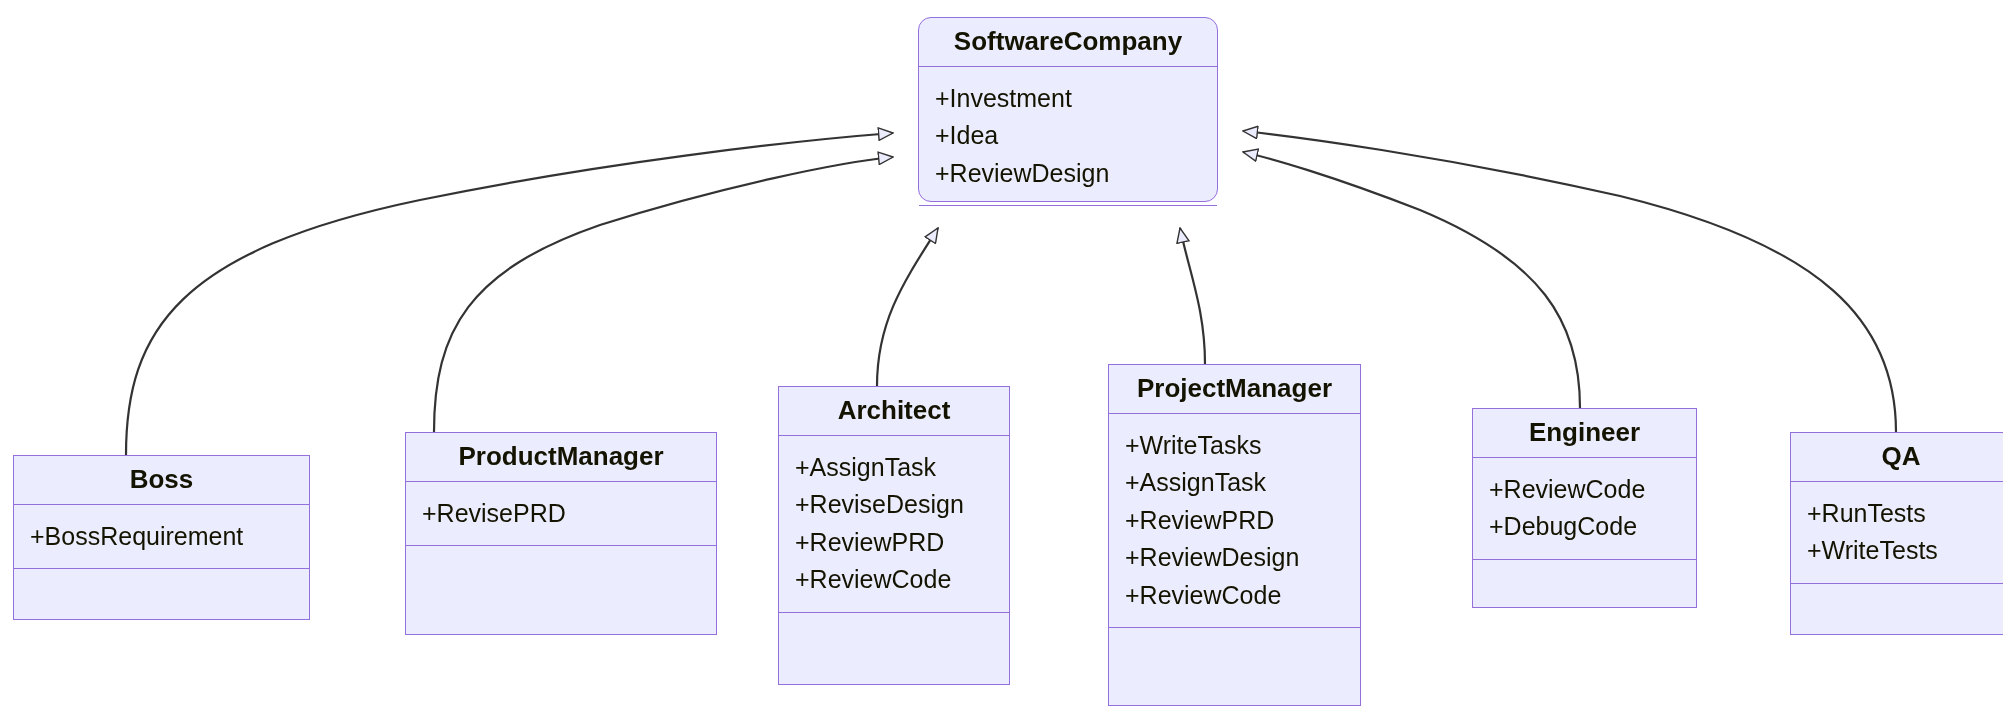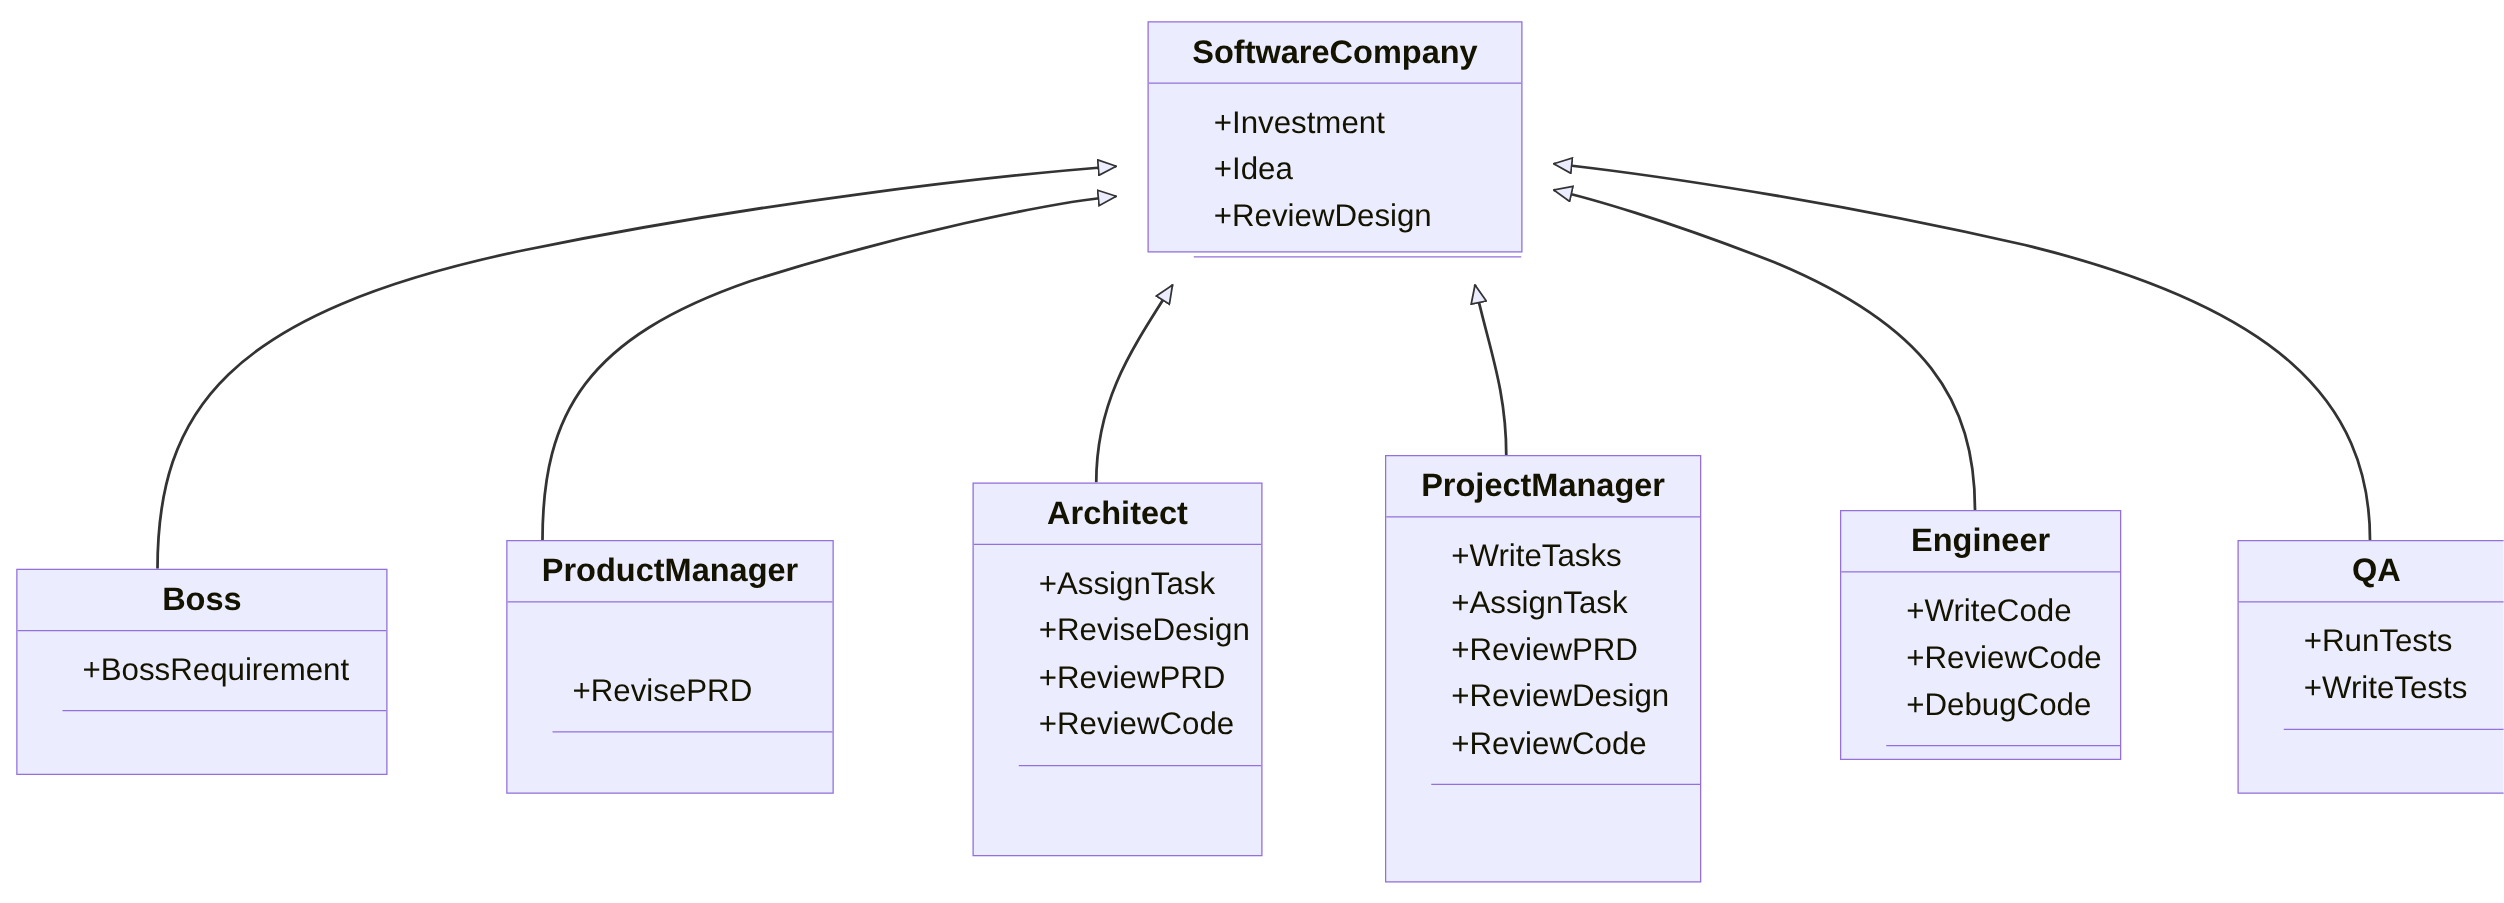--- a/index.html
+++ b/index.html
@@ -41,21 +41,20 @@
     border-bottom: 1.6px solid #9370db;
     line-height: 1.1;
     white-space: nowrap;
   }
   .cls-members {
     padding: 14px 14px 14px 16px;
     border-bottom: 1.6px solid #9370db;
     display: flex;
     flex-direction: column;
     gap: 2px;
-    margin-left: 36px;
   }
   .member {
     font-size: 25px;
     color: #131300;
     line-height: 1.42;
     white-space: nowrap;
   }
   .cls-methods {
     min-height: 20px;
     flex: 1 1 auto;
@@ -79,39 +78,39 @@
 
     <path d="M 877 386 C 877 320 905 280 938 228" fill="none" stroke="#333333" stroke-width="2.2" marker-end="url(#gen-arrow)"></path>
 
     <path d="M 1205 364 C 1205 310 1190 275 1180 228" fill="none" stroke="#333333" stroke-width="2.2" marker-end="url(#gen-arrow)"></path>
 
     <path d="M 1580 408 C 1580 320 1540 260 1420 210 C 1330 175 1270 158 1243 152" fill="none" stroke="#333333" stroke-width="2.2" marker-end="url(#gen-arrow)"></path>
 
     <path d="M 1896 432 C 1896 320 1820 245 1620 196 C 1440 155 1290 136 1243 131" fill="none" stroke="#333333" stroke-width="2.2" marker-end="url(#gen-arrow)"></path>
   </svg>
 
-  <div class="uml-class" style="left:918px; top:17px; width:300px; height:185px;">
+  <div class="uml-class" style="left:918px; top:17px; width:300px; height:185px;border-radius:13px;">
     <div class="cls-title">SoftwareCompany</div>
     <div class="cls-members">
       <div class="member">+Investment</div>
       <div class="member">+Idea</div>
       <div class="member">+ReviewDesign</div>
     </div>
     <div class="cls-methods"></div>
   </div>
 
   <div class="uml-class" style="left:13px; top:455px; width:297px; height:165px;">
     <div class="cls-title">Boss</div>
     <div class="cls-members">
       <div class="member">+BossRequirement</div>
     </div>
     <div class="cls-methods"></div>
   </div>
 
-  <div class="uml-class" style="left:405px; top:432px; width:262px; height:203px;gap:40px;">
+  <div class="uml-class" style="left:405px; top:432px; width:312px; height:203px;">
     <div class="cls-title">ProductManager</div>
     <div class="cls-members">
       <div class="member">+RevisePRD</div>
     </div>
     <div class="cls-methods"></div>
   </div>
 
   <div class="uml-class" style="left:778px; top:386px; width:232px; height:299px;">
     <div class="cls-title">Architect</div>
     <div class="cls-members">
@@ -131,21 +130,20 @@
       <div class="member">+ReviewPRD</div>
       <div class="member">+ReviewDesign</div>
       <div class="member">+ReviewCode</div>
     </div>
     <div class="cls-methods"></div>
   </div>
 
   <div class="uml-class" style="left:1472px; top:408px; width:225px; height:200px;">
     <div class="cls-title">Engineer</div>
     <div class="cls-members">
-      <div class="member">+WriteCode</div>
       <div class="member">+ReviewCode</div>
       <div class="member">+DebugCode</div>
     </div>
     <div class="cls-methods"></div>
   </div>
 
   <div class="uml-class" style="left:1790px; top:432px; width:222px; height:203px;">
     <div class="cls-title">QA</div>
     <div class="cls-members">
       <div class="member">+RunTests</div>

